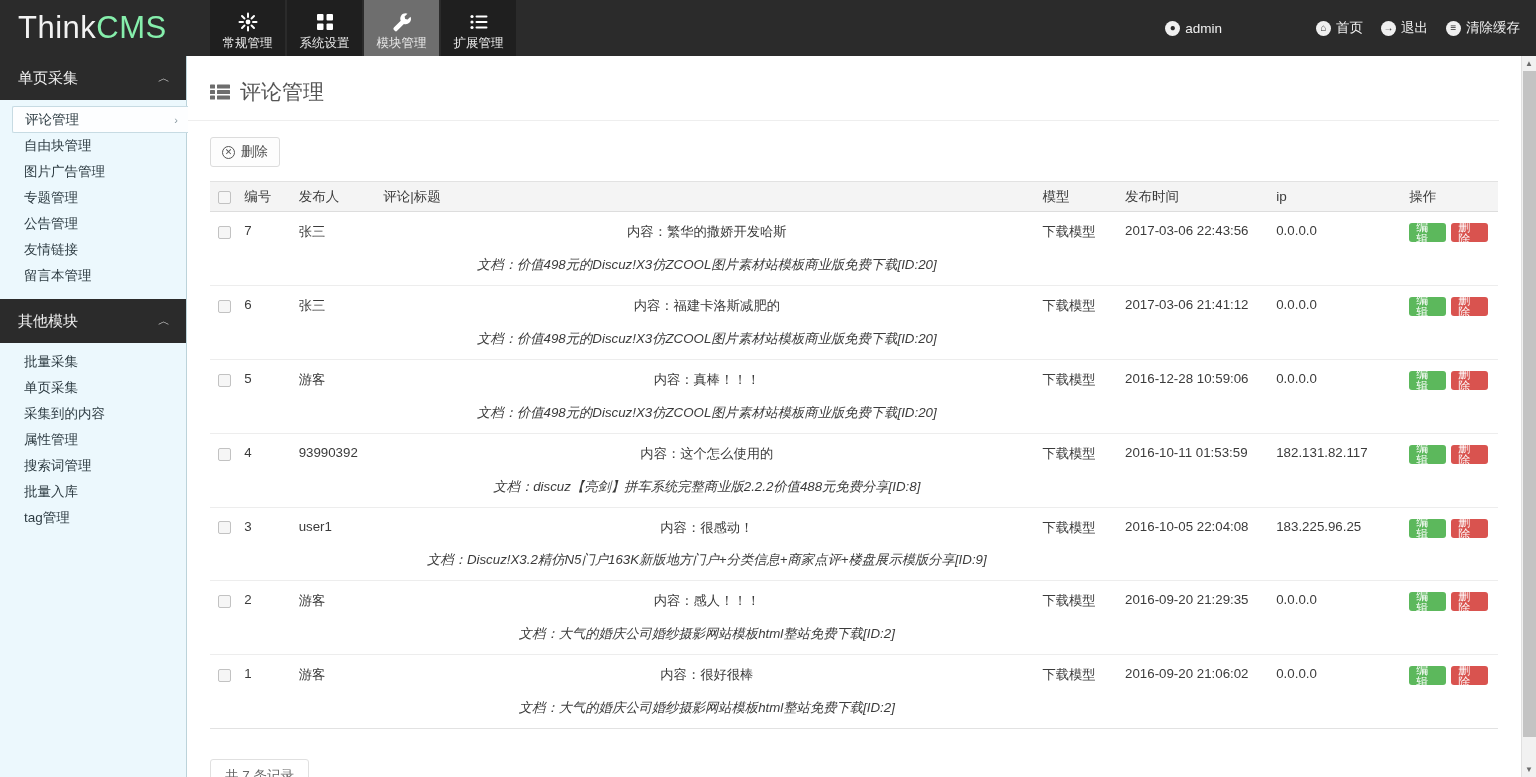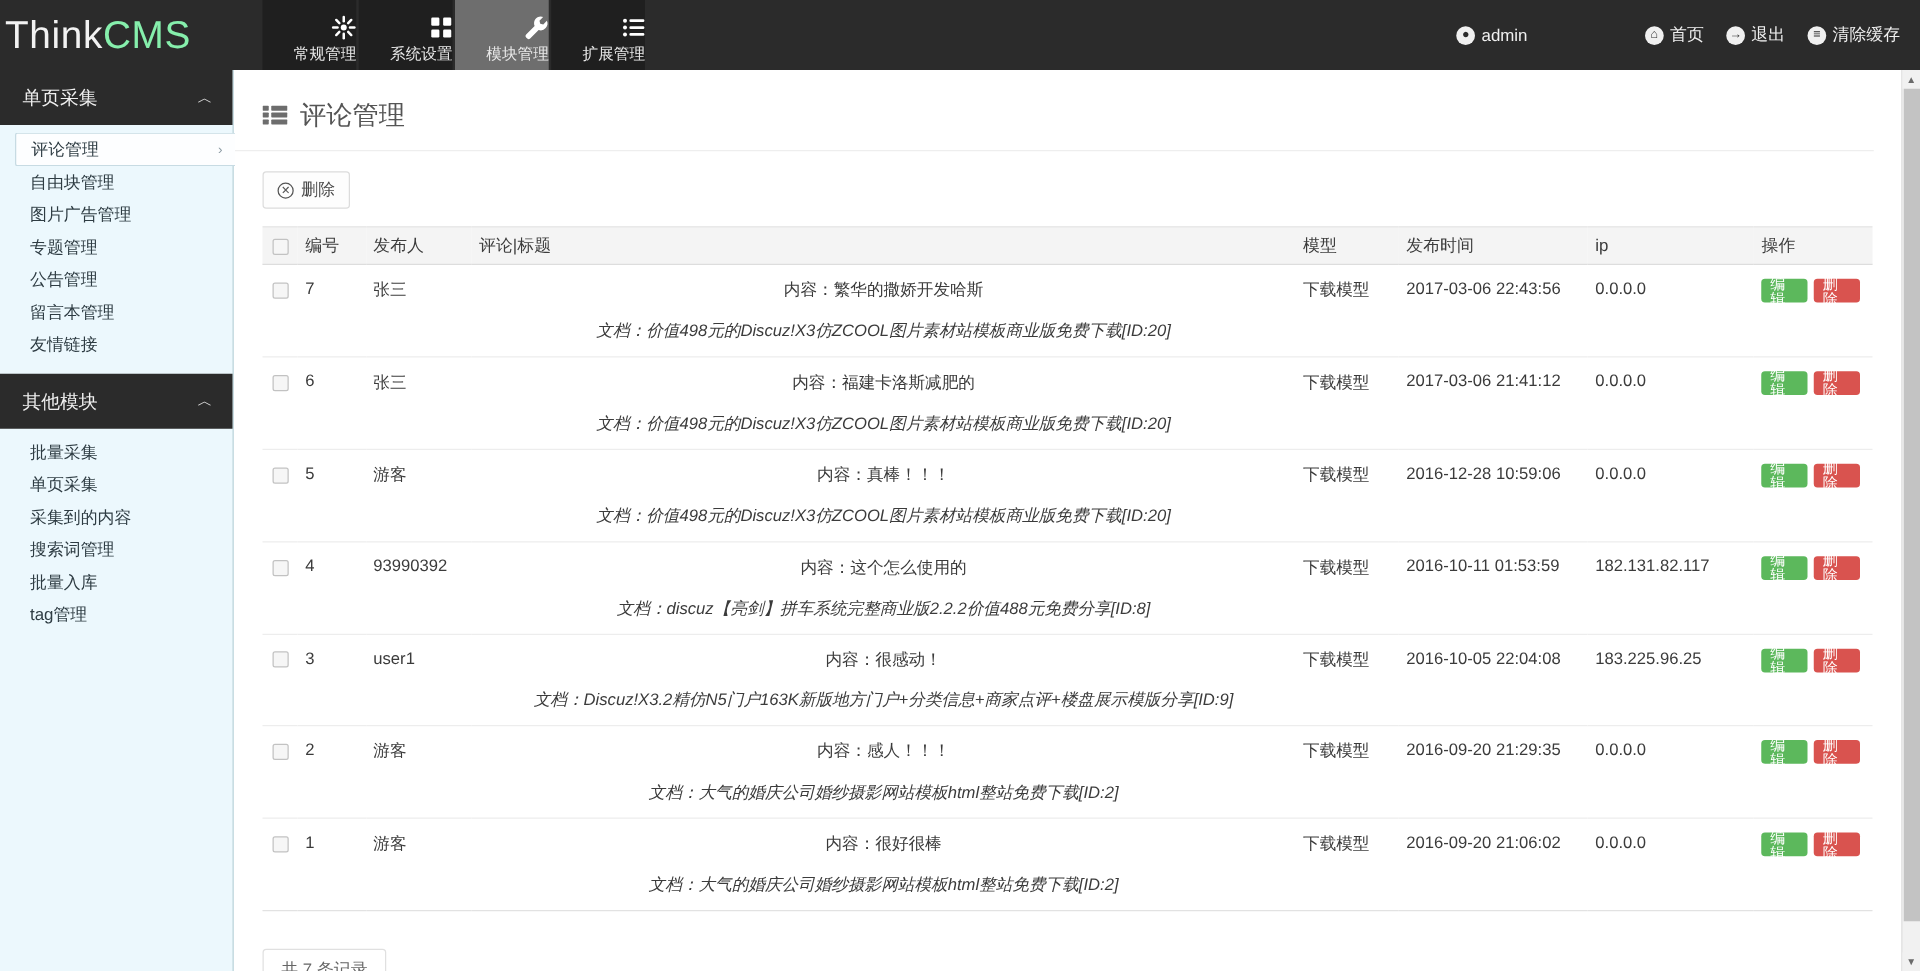--- a/index.html
+++ b/index.html
@@ -16,35 +16,35 @@
   
   .topbar {
     position: absolute; top: 0; left: 0;
     width: 1536px; height: 56px;
     background: #2b2b2b;
     display: flex; align-items: stretch;
   }
   .brand {
     width: 210px; flex: 0 0 210px;
     display: flex; align-items: center;
-    padding-left: 4px;
+    padding-left: 18px;
     color: #f2f2f2;
     font-size: 31px;
     font-weight: 300;
     letter-spacing: .5px;
     background: #2b2b2b;
   }
   .brand .tail { color: #86efac; }
   .navtabs { display: flex; align-items: stretch; }
   .navtab {
     width: 75px; flex: 0 0 75px;
     background: #1f1f1f;
     margin-right: 2px;
     display: flex; flex-direction: column;
-    align-items: flex-end; justify-content: center;
+    align-items: center; justify-content: center;
     color: #e8e8e8;
     cursor: pointer;
     padding-top: 4px;
   }
   .navtab.active { background: #6e6e6e; }
   .navtab .nicon { height: 22px; display: flex; align-items: center; justify-content: center; margin-bottom: 4px; }
   .navtab .nlabel { font-size: 12.5px; line-height: 1; white-space: nowrap; }
   .navtab svg { display: block; }
 
   .topright {
@@ -329,40 +329,43 @@
     <div class="side-item">
       <span>图片广告管理</span>
     </div>
     <div class="side-item">
       <span>专题管理</span>
     </div>
     <div class="side-item">
       <span>公告管理</span>
     </div>
     <div class="side-item">
+      <span>友情链接</span>
+    </div>
+    <div class="side-item">
       <span>留言本管理</span>
-    </div>
-    <div class="side-item">
-      <span>友情链接</span>
     </div>
   </div>
 
   <div class="side-head">
     <span>其他模块</span>
     <span class="caret">︿</span>
   </div>
   <div class="side-list">
     <div class="side-item">
       <span>批量采集</span>
     </div>
     <div class="side-item">
       <span>单页采集</span>
     </div>
     <div class="side-item">
       <span>采集到的内容</span>
+    </div>
+    <div class="side-item">
+      <span>属性管理</span>
     </div>
     <div class="side-item">
       <span>搜索词管理</span>
     </div>
     <div class="side-item">
       <span>批量入库</span>
     </div>
     <div class="side-item">
       <span>tag管理</span>
     </div>

